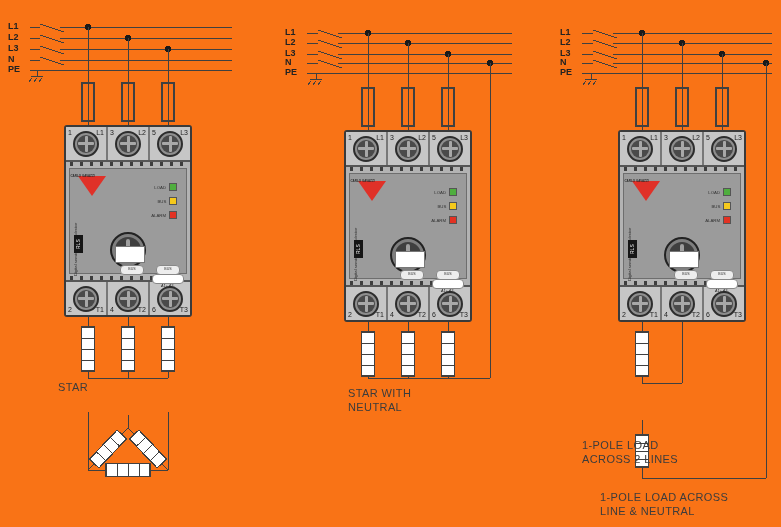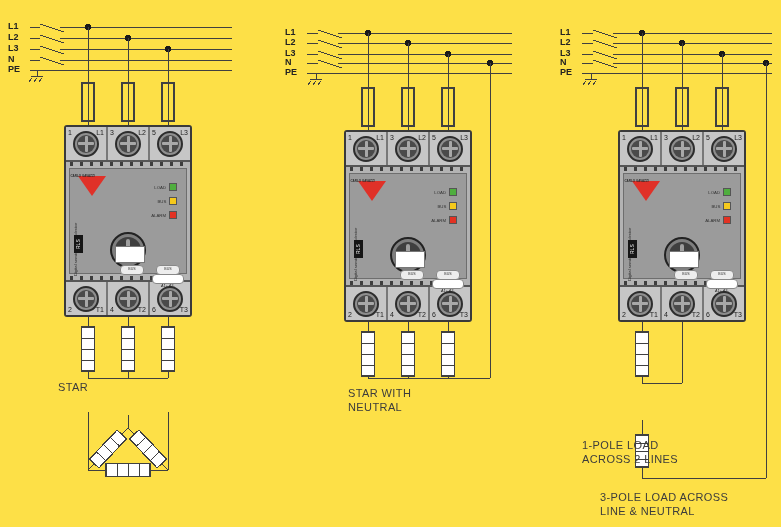--- a/index.html
+++ b/index.html
@@ -1,16 +1,16 @@
 <!DOCTYPE html>
 <html><head>
 <meta charset="utf-8">
 <style>
   html,body{margin:0;padding:0;background:#ffffff;}
-  #canvas{position:relative;width:781px;height:527px;background:#fde047;overflow:hidden;
+  #canvas{position:relative;width:781px;height:527px;background:#f97316;overflow:hidden;
           font-family:"Liberation Sans", sans-serif;}
   #wires{position:absolute;left:0;top:0;}
 
   .bus-label{position:absolute;font-size:9px;font-weight:bold;color:#222;width:20px;text-align:left;}
 
   .caption{position:absolute;text-align:left;font-size:11px;color:#3c3c3c;letter-spacing:.4px;line-height:14px;}
 
   
   .device{position:absolute;width:128px;height:192px;border:2px solid #3a3a3a;border-radius:3px;
           background:#b3b3b3;box-sizing:border-box;}
@@ -531,16 +531,16 @@
     </div>
     <div class="caption" style="left: 348px; top: 386px; width: 160px;">
       <div>STAR WITH</div>
       <div>NEUTRAL</div>
     </div>
     <div class="caption" style="left: 582px; top: 390px; width: 160px; margin-top: 48px;">
       <div>1-POLE LOAD</div>
       <div>ACROSS 2 LINES</div>
     </div>
     <div class="caption" style="left: 600px; top: 490px; width: 181px;">
-      <div>3-POLE LOAD ACROSS</div>
+      <div>1-POLE LOAD ACROSS</div>
       <div>LINE &amp; NEUTRAL</div>
     </div>
   </div>
 
 </body></html>

